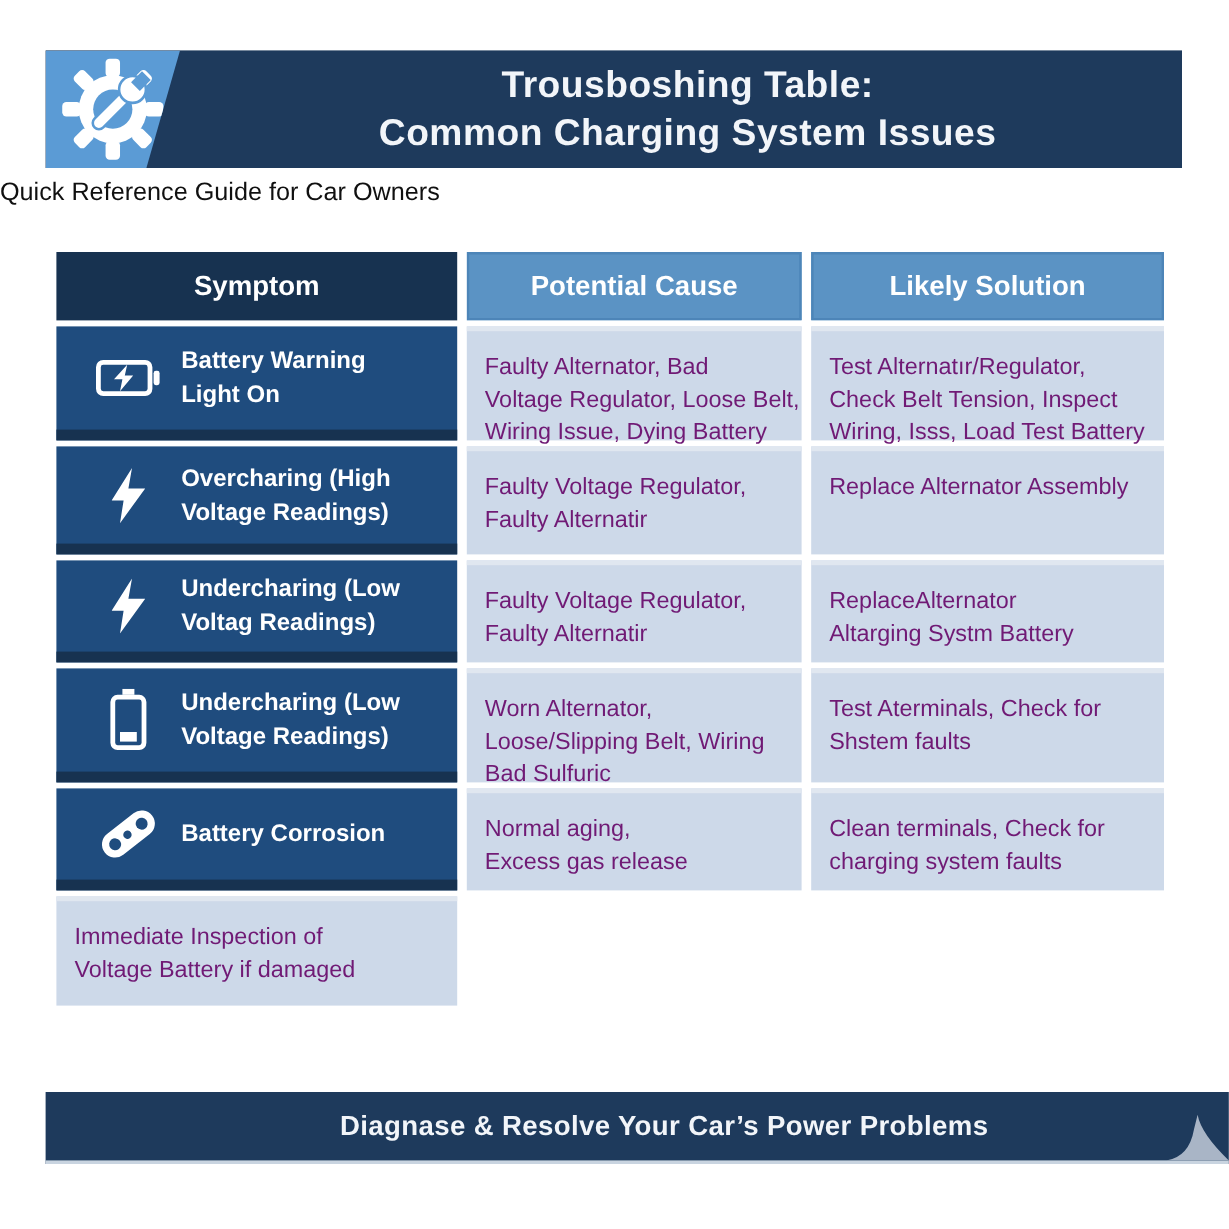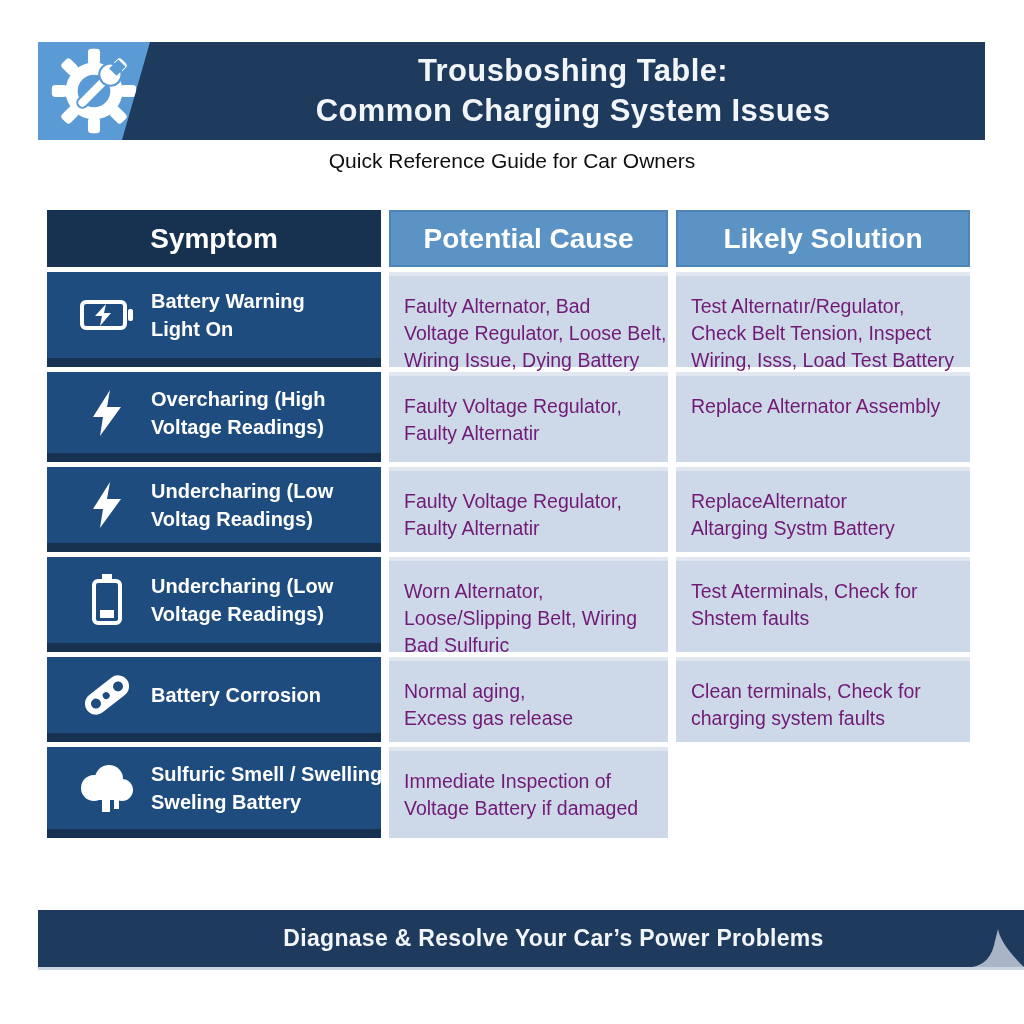--- a/index.html
+++ b/index.html
@@ -25,34 +25,34 @@
   }
   .header-accent svg { position:absolute; left:13px; top:6px; }
   .header-title {
     position:absolute; left:133px; right:10px; top:0; height:100%;
     display:flex; flex-direction:column; justify-content:center; align-items:center;
     color:#f2f5f9; font-weight:bold; font-size:31px; line-height:40px;
     text-align:center; letter-spacing:0.4px;
   }
   .subtitle {
     position:absolute; left:0; top:149px; width:1024px;
-    text-align:center; font-size:21px; color:#101010;
+    font-size:21px; color:#101010;
   }
 
   
   .troubleshooting-table {
     position:absolute; left:47px; top:210px; width:923px;
     display:grid;
     grid-template-columns:334px 279px 294px;
     grid-template-rows:57px 95px 90px 85px 95px 85px 91px;
     column-gap:8px; row-gap:5px;
   }
   .th {
     display:flex; align-items:center; justify-content:center;
-    color:#ffffff; font-weight:bold; font-size:28px;
+    color:#ffffff; font-weight:bold; font-size:23px;
   }
   .th-symptom { background:#173250; }
   .th-blue   { background:#5b93c4; box-shadow:inset 0 0 0 2px #4d85b8; }
 
   .td-symptom {
     background:#1f4c7e;
     border-bottom:9px solid #173250;
     display:flex; align-items:center;
     color:#ffffff; font-weight:bold; font-size:20px;
     position:relative; z-index:2;
@@ -192,36 +192,20 @@
         </g>
       </svg>
     </span>
     <span class="sym-label">Battery Corrosion</span>
   </div>
   <div class="td-body">Normal aging,
 Excess gas release</div>
   <div class="td-body">Clean terminals, Check for
 charging system faults</div>
 
-  <div class="td-symptom">
-    <span class="sym-icon">
-      <svg width="60" height="56" viewBox="0 0 60 56">
-        <g fill="#ffffff">
-          <circle cx="17" cy="28" r="13"></circle>
-          <circle cx="32" cy="19" r="14"></circle>
-          <circle cx="45" cy="30" r="11"></circle>
-          <rect x="12" y="27" width="38" height="13" rx="6"></rect>
-          <rect x="25" y="38" width="8" height="14"></rect>
-          <rect x="37" y="38" width="5" height="11"></rect>
-        </g>
-      </svg>
-    </span>
-    <span class="sym-label">Sulfuric Smell / Swelling
-Sweling Battery</span>
-  </div>
   <div class="td-body">Immediate Inspection of
 Voltage Battery if damaged</div>
 
 </div>
 
 <div class="footer-bar">
   <span>Diagnase &amp; Resolve Your Car’s Power Problems</span>
   <svg class="footer-peak" width="52" height="38" viewBox="0 0 52 38">
     <path d="M0 38 Q19 35 23 12 L26 0 Q29 16 52 38 Z" fill="#a9b5c6"></path>
   </svg>

